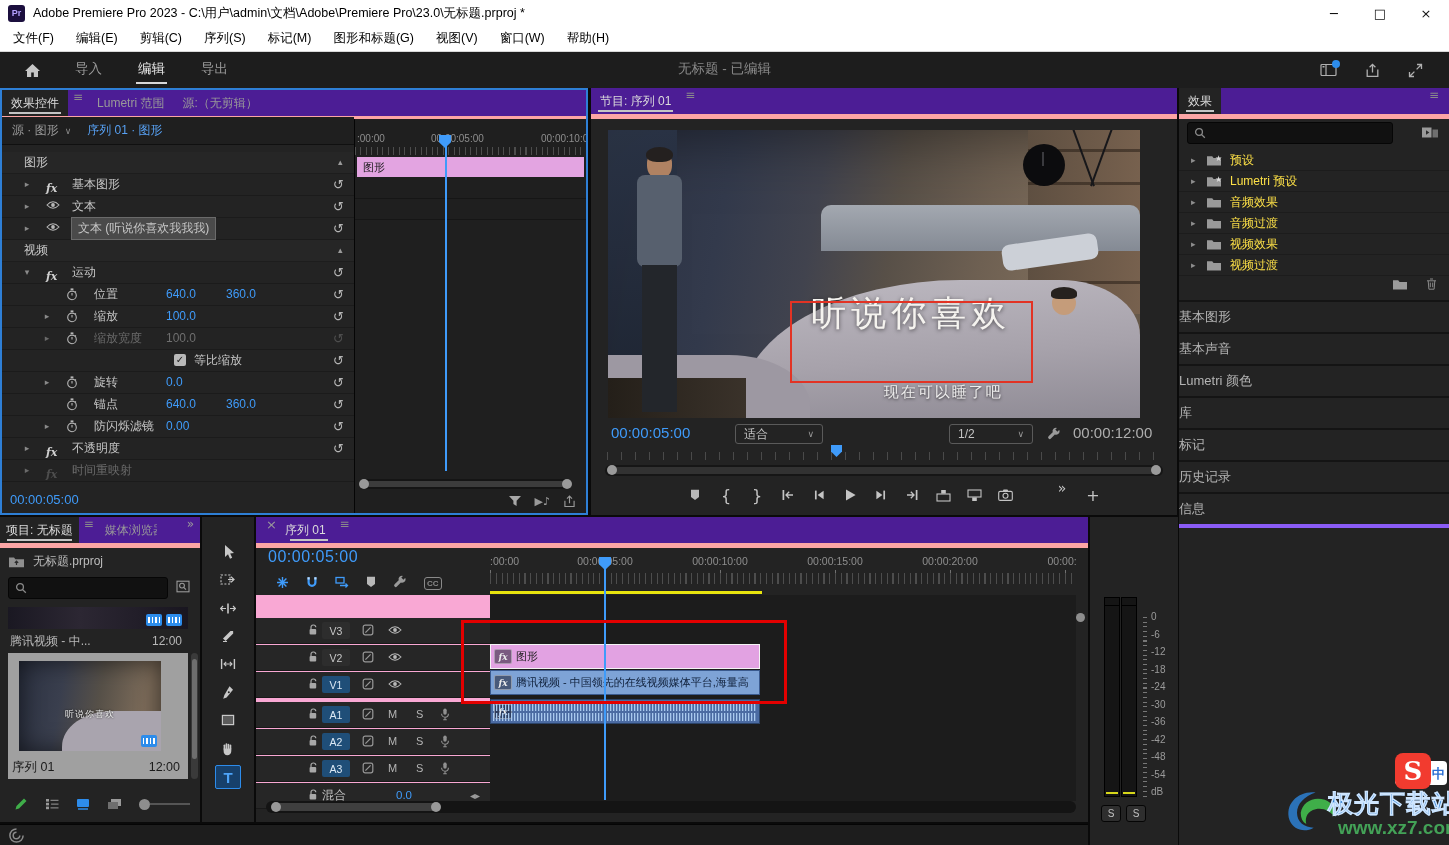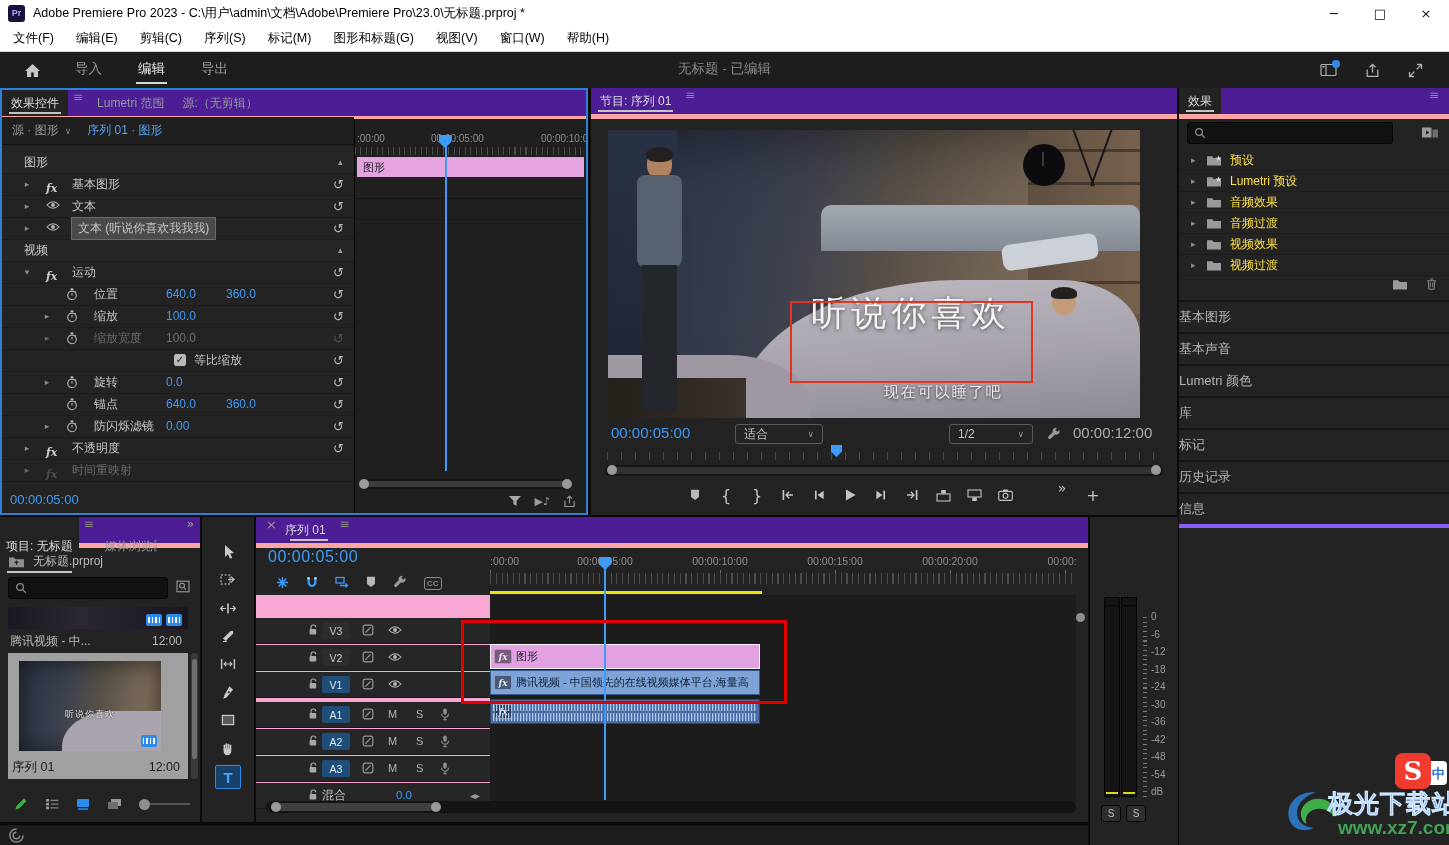--- a/index.html
+++ b/index.html
@@ -158,21 +158,21 @@
   .fxrow .fold{position:absolute;left:27px;top:4px}
   .fxrow .star{position:absolute;left:36px;top:-1px;color:#d8d8d8;font-size:8px}
   .fxrow .flbl{position:absolute;left:51px;color:#fde047}
   #fx-actions{position:absolute;right:12px;top:190px;display:flex;gap:18px;align-items:center}
   #fx-stack{position:absolute;left:0;top:212px;right:0}
   .stab{height:30px;line-height:30px;border-top:2px solid #141414;color:#b4b4b4;font-size:13px;background:#232323}
   .stab:last-child{border-bottom:4px solid #8b5cf6}
 
   
   #proj{left:0;top:517px;width:200px;height:305px;overflow:hidden}
-  #proj .tabstrip .ptab{padding:16px 6px}
+  #proj .tabstrip .ptab{padding:0 6px}
   #proj-media-tab{max-width:46px;overflow:hidden}
   #proj-more{margin-left:auto;padding-right:6px;color:#9a9a9a;font-size:12px}
   #proj-crumb{position:absolute;left:8px;top:33px;height:22px;display:flex;align-items:center;gap:8px;color:#bdbdbd}
   #proj-search{position:absolute;left:8px;top:60px;width:160px;height:22px;background:#111;border:1px solid #060606;border-radius:3px;box-sizing:border-box}
   #proj-search svg{position:absolute;left:6px;top:4px}
   #proj-find{position:absolute;right:10px;top:63px}
   #item1{position:absolute;left:8px;top:90px;width:180px;height:44px}
   #item1 .strip{position:absolute;left:0;top:0;right:0;height:22px;background:linear-gradient(90deg,#1a1822,#2c2733 40%,#191620);overflow:hidden}
   .badge{position:absolute;width:16px;height:12px;background:#2d8ceb;border-radius:2px}
   .badge i{position:absolute;left:2px;right:2px;top:3px;height:6px;

